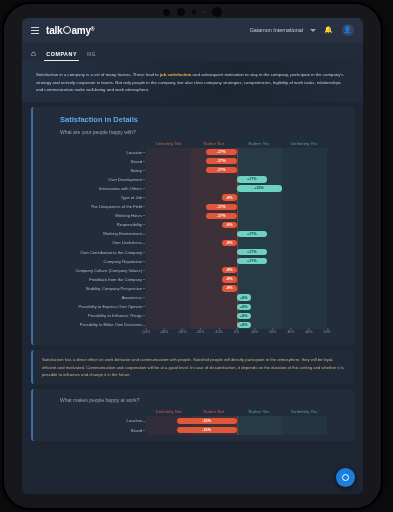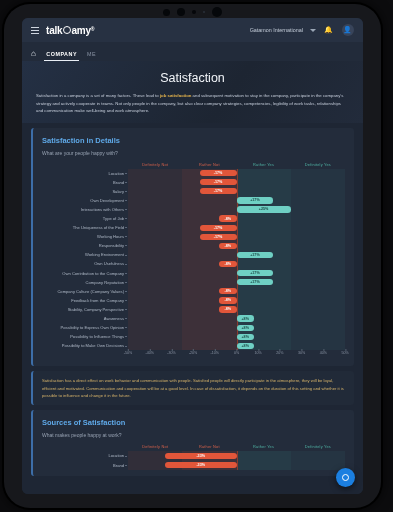--- a/index.html
+++ b/index.html
@@ -55,21 +55,21 @@
         background:#1e2634;overflow:hidden;}
   #hero{padding:10px 14px 8px;
         background:linear-gradient(125deg,#243044 0%,#1d2532 60%,#222b3b 100%);}
   #hero h1{margin:0 0 7px;text-align:center;font-size:12.5px;font-weight:400;
            color:#f2f5f9;}
   #heroP{margin:0;font-size:4.3px;line-height:1.75;color:#c6cedb;
          text-align:left;}
   #heroP b{color:#e8b64c;}
 
   .card{margin:5px 9px;background:#232c3b;border-radius:3px;
-        border-left:2px solid #3d6ea8;padding:8px 9px 6px;}
+        border-left:2px solid #3d6ea8;padding:8px 27px 6px;}
   .card h2{margin:0 0 5px;font-size:7.5px;color:#5fa9e8;font-weight:bold;}
   .card .q{margin:0 0 6px;font-size:5px;color:#97a2b2;}
 
   
   .chart{position:relative;}
   .catcols{display:flex;margin-left:86px;margin-bottom:2px;}
   .catcol{flex:1;text-align:center;font-size:3.9px;letter-spacing:.2px;}
   .catcol.n{color:#d4604a;}
   .catcol.y{color:#4fb3a4;}
 
@@ -147,21 +147,20 @@
 
       <div id="tabbar">
         <span class="tab home">⌂</span>
         <span class="tab active">COMPANY</span>
         <span class="tab">ME</span>
       </div>
 
       <div id="page">
 
         <div id="hero">
-          <h1>Satisfaction</h1>
           <p id="heroP">
             <span>Satisfaction in a company is a set of many factors. These lead to </span><b>job satisfaction</b><span> and subsequent motivation to stay in the company, participate in the company's strategy and actively cooperate in teams. Not only people in the company, but also clear company strategies, competencies, legibility of work tasks, relationships and communication make well-being and work atmosphere.</span>
           </p>
         </div>
 
         <div class="card">
           <h2>Satisfaction in Details</h2>
           <p class="q">What are your people happy with?</p>
 
           <div class="chart">
@@ -276,21 +275,20 @@
                 <span class="tick" style="left: 100%;"><i></i>50%</span>
               </div>
           </div>
         </div>
 
         <div class="note">
           <span>Satisfaction has a direct effect on work behavior and communication with people. Satisfied people will directly participate in the atmosphere, they will be loyal, efficient and motivated. Communication and cooperation will be at a good level. In case of dissatisfaction, it depends on the duration of this setting and whether it is possible to influence and change it in the future.</span>
         </div>
 
         <div class="card">
-          <h2>Sources of Satisfaction</h2>
           <p class="q">What makes people happy at work?</p>
 
           <div class="chart">
             <div class="catcols">
               <span class="catcol n">Definitely Not</span>
               <span class="catcol n">Rather Not</span>
               <span class="catcol y">Rather Yes</span>
               <span class="catcol y">Definitely Yes</span>
             </div>
 

